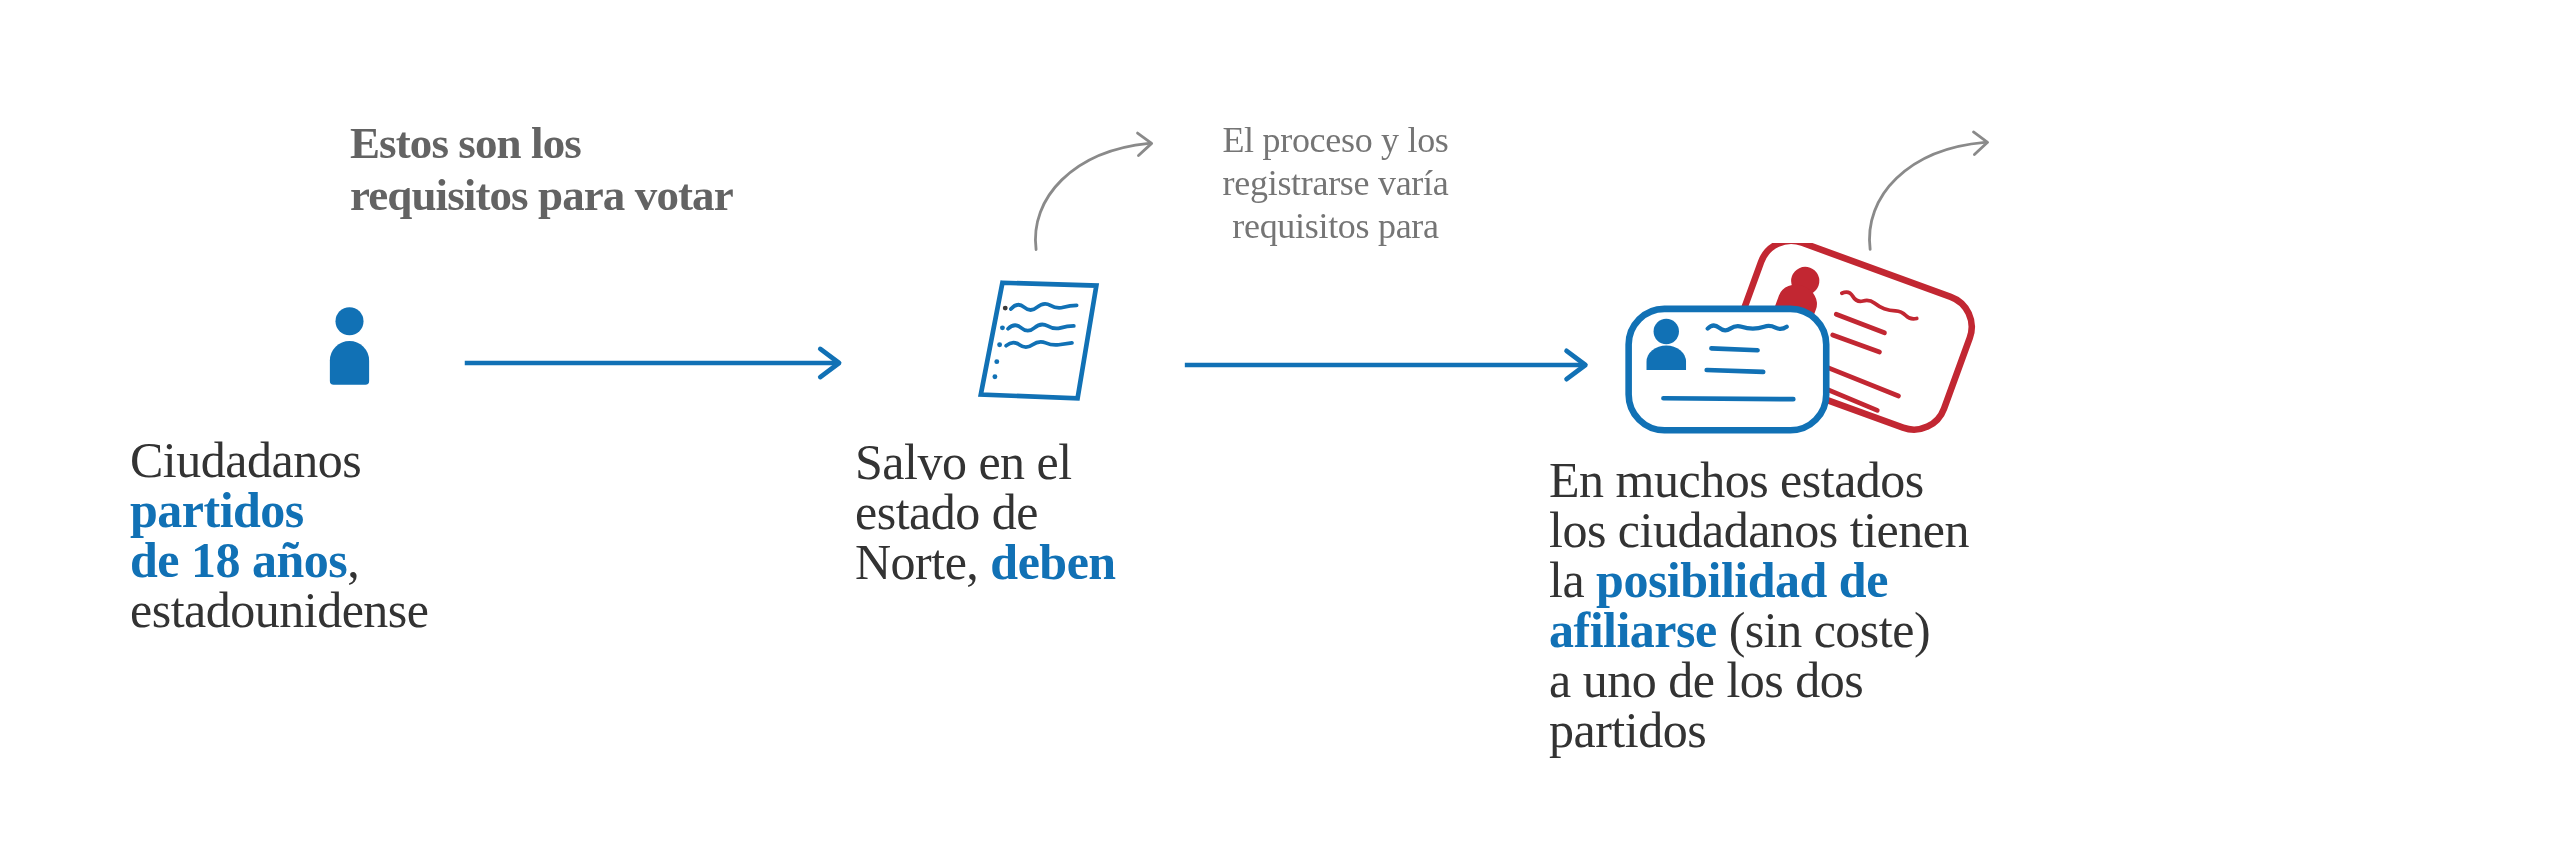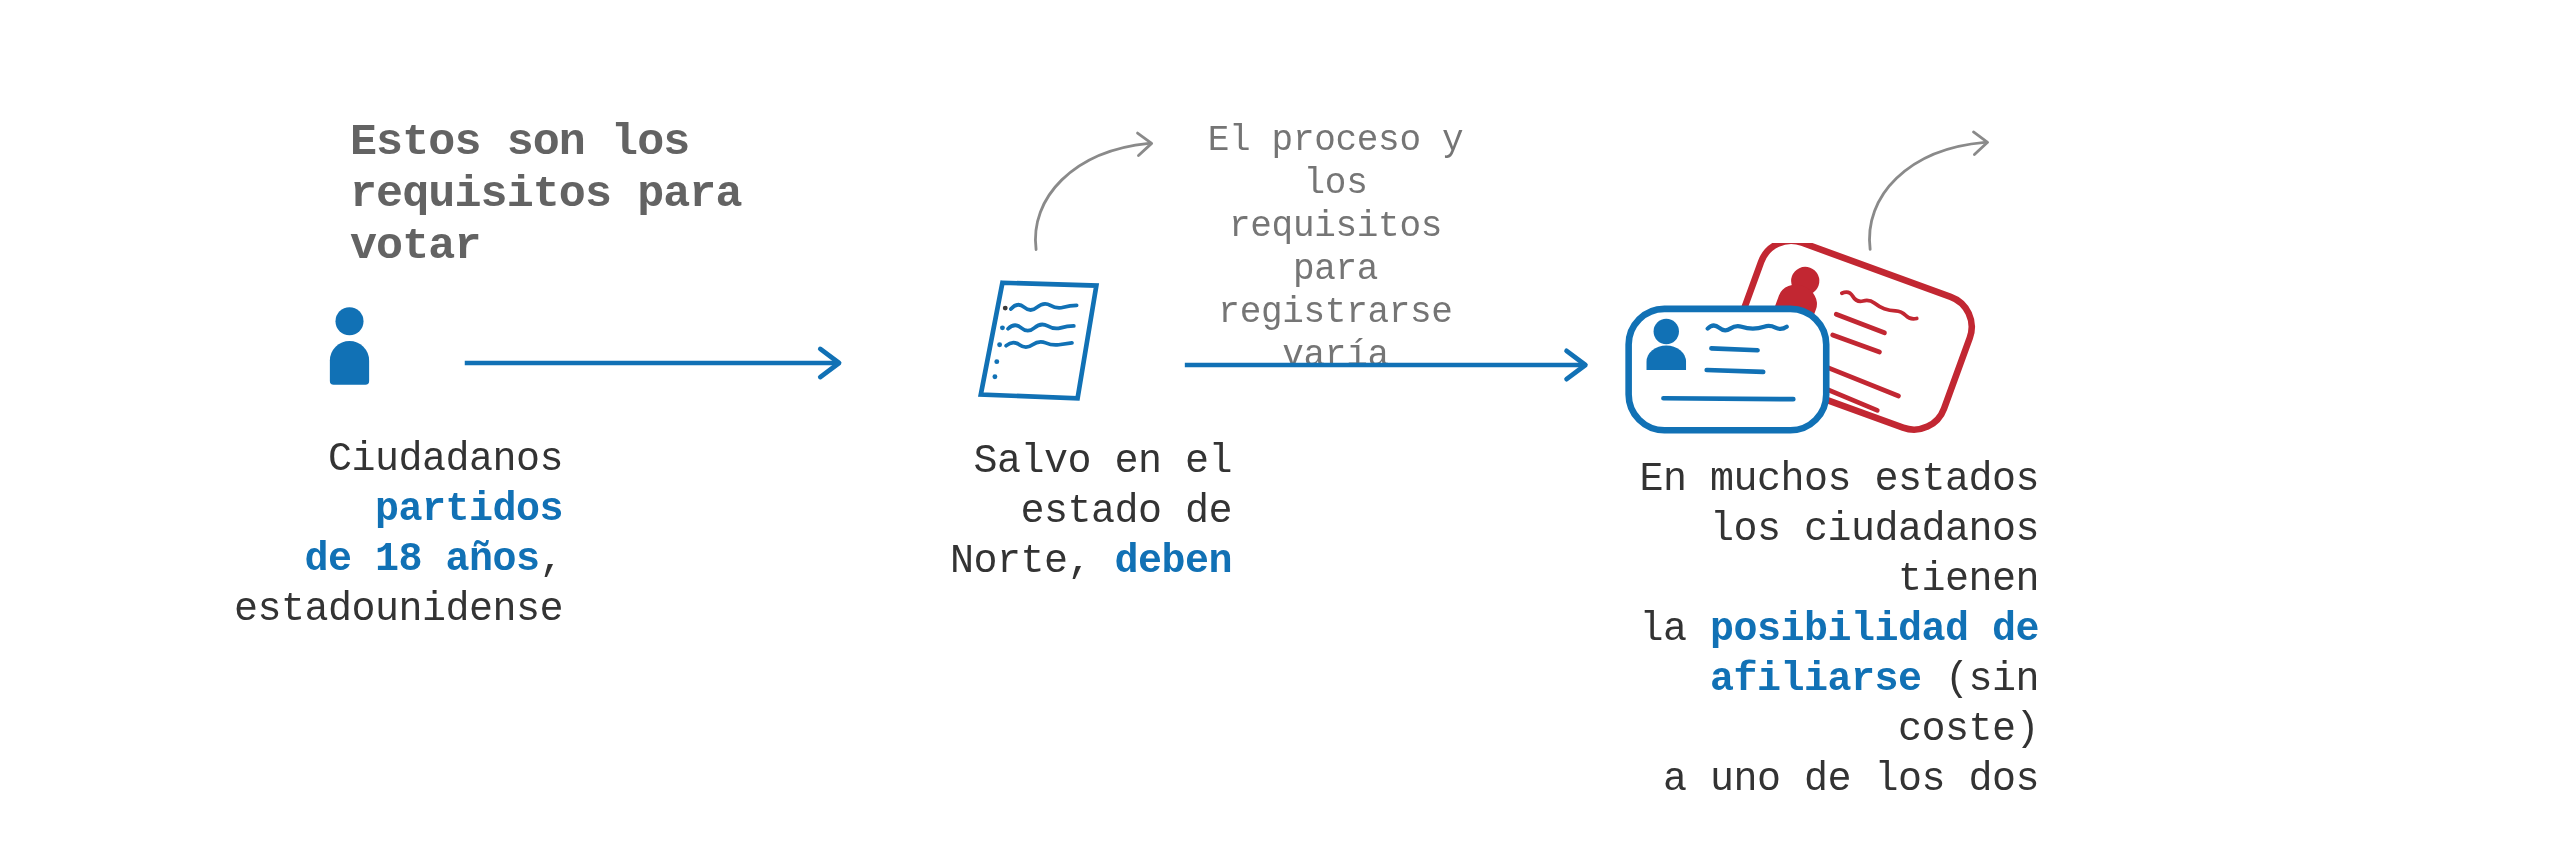--- a/index.html
+++ b/index.html
@@ -9,32 +9,32 @@
     --annotation-gray:#757575;
     --title-gray:#636363;
     --arrow-gray:#8a8a8a;
   }
   html,body{margin:0;padding:0;background:#ffffff;}
   .canvas{
     position:relative;
     width:2576px;height:802px;
     background:#ffffff;
     overflow:hidden;
-    font-family:Liberation Mono, monospace;
+    font-family:Liberation Serif, serif;
   }
   .abs{position:absolute;}
   .title{
     left:350px;top:117px;width:527px;
     font-size:45px;line-height:52px;font-weight:bold;
     color:var(--title-gray);letter-spacing:-0.9px;
     text-align:left;
   }
   .caption{
-    font-size:40px;line-height:50px;
-    color:var(--text-dark);text-align:right;letter-spacing:-0.5px;
+    font-size:50px;line-height:50px;
+    color:var(--text-dark);text-align:left;letter-spacing:-0.5px;
   }
   .caption .hl{color:var(--accent-blue);font-weight:bold;}
   .cap1{left:130px;top:435px;width:433px;}
   .cap2{left:855px;top:437px;width:377px;}
   .cap3{left:1549px;top:455px;width:490px;}
   .annotation{
     font-size:36px;line-height:43px;
     color:var(--annotation-gray);text-align:center;letter-spacing:-0.3px;
   }
   .ann1{left:1180px;top:119px;width:311px;}
@@ -81,22 +81,22 @@
     <circle class="f-blue" cx="19" cy="104" r="2.6"></circle>
   </svg>
 
   <svg class="abs" style="left:1022px;top:127px;" width="155" height="137" viewBox="0 0 165 145">
     <path class="f-none s-gray" stroke-width="3" stroke-linecap="round" d="M15,130 C8,75 55,25 135,17"></path>
     <path class="f-none s-gray" stroke-width="3" stroke-linecap="round" stroke-linejoin="round" d="M123,6 L138,17 L124,30"></path>
   </svg>
 
   <div class="abs annotation ann1">
     <div>El proceso y los</div>
+    <div>registrarse varía</div>
     <div>requisitos para</div>
-    <div>registrarse varía</div>
   </div>
 
   <svg class="abs" style="left:1182px;top:346px;" width="410" height="38" viewBox="0 0 435 40">
     <path class="s-blue f-none" stroke-width="5" d="M3,20 L426,20"></path>
     <path class="s-blue f-none" stroke-width="5" stroke-linecap="round" stroke-linejoin="round" d="M408,5 L428,20 L408,35"></path>
   </svg>
 
   <svg class="abs" style="left:1619px;top:243px;" width="358" height="207" viewBox="0 0 380 220">
 
     <g transform="translate(248,98) rotate(20)">

